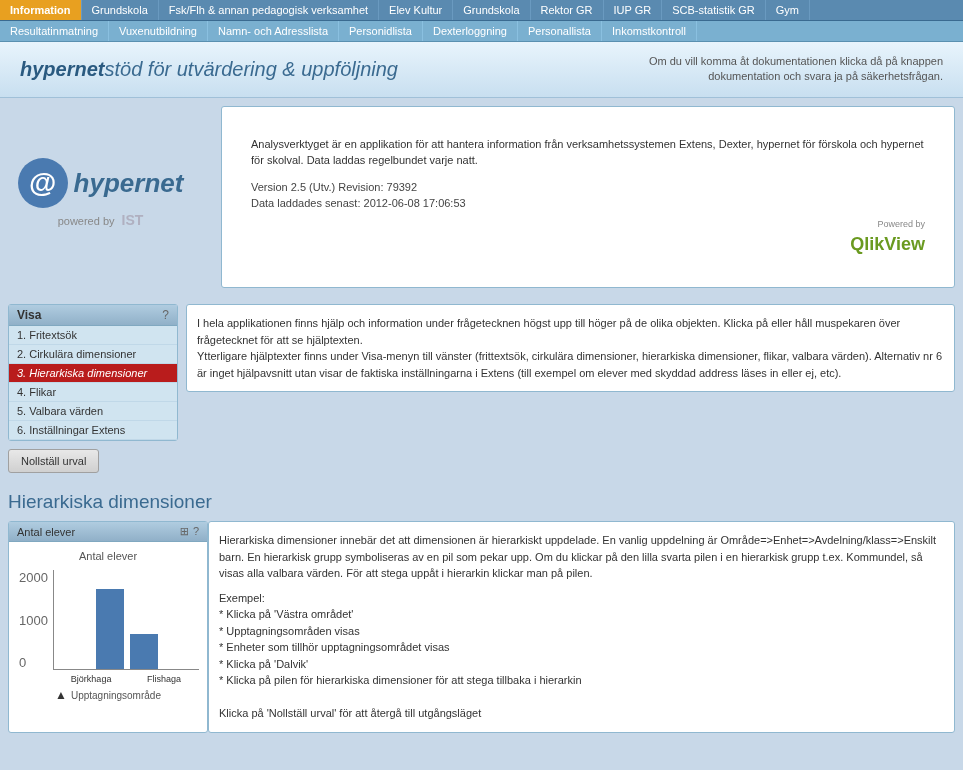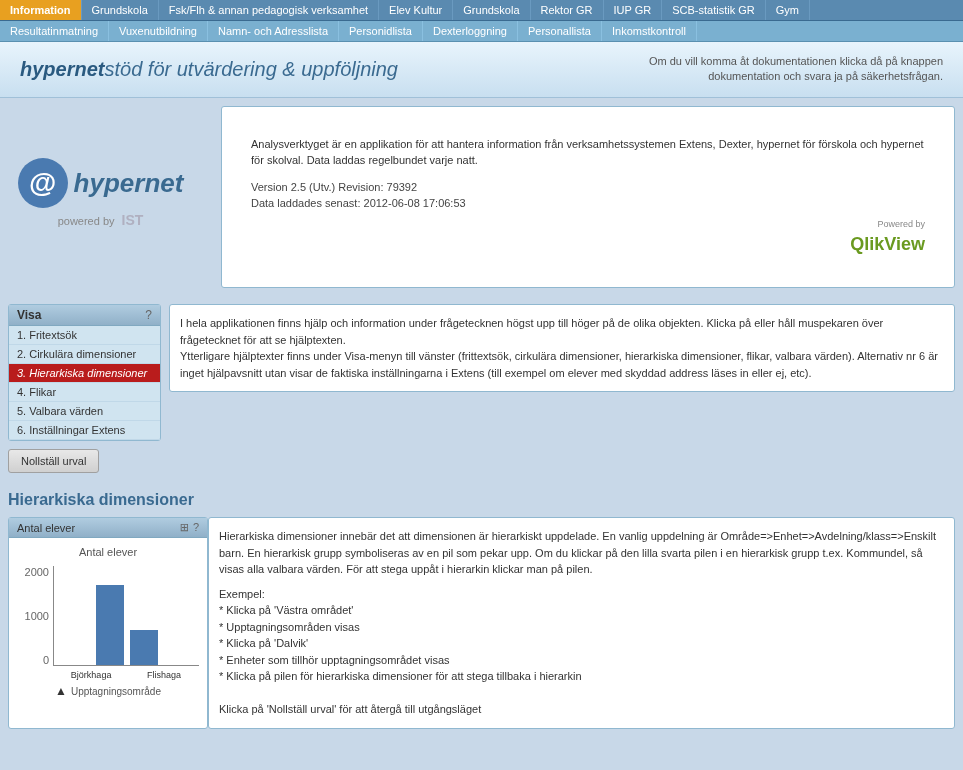--- a/index.html
+++ b/index.html
@@ -109,21 +109,21 @@
     .qlik-brand span { color: #6a9a20; }
 
     
     .two-col {
       display: flex;
       gap: 8px;
     }
 
     
     .left-sidebar {
-      width: 153px;
+      width: 170px;
       flex-shrink: 0;
     }
 
     
     .visa-panel {
       background: #d0e4f0;
       border: 1px solid #90b8d0;
       border-radius: 3px;
       margin-bottom: 8px;
     }
@@ -169,24 +169,24 @@
       border: 1px solid #90b8d0;
       border-radius: 3px;
       padding: 10px;
       font-size: 11px;
       color: #333;
       line-height: 1.5;
     }
 
     
     .section-title {
-      font-size: 16px;
+      font-size: 19px;
       color: #3a6a90;
       margin: 10px 0 8px 0;
-      font-weight: bold;
+      font-weight: normal;
     }
 
     .bottom-two-col {
       display: flex;
     }
 
     
     .chart-panel {
       width: 200px;
       flex-shrink: 0;
@@ -394,21 +394,21 @@
         <span class="chart-header-title">Antal elever</span>
         <div class="chart-icons">
           <span class="chart-icon">⊞</span>
           <span class="chart-icon">?</span>
         </div>
       </div>
       <div class="chart-body">
         <div class="chart-subtitle">Antal elever</div>
         <div style="display:flex; padding-left:36px;">
           <div style="position:relative; flex:1;">
-            <div style="position:absolute; left:-34px; top:0; height:100px; display:flex; flex-direction:column; justify-content:space-between; font-size:11px; color:#666; text-align:right; width:30px;">
+            <div style="position:absolute; left:-34px; top:0; height:100px; display:flex; flex-direction:column; justify-content:space-between; font-size:13px; color:#666; text-align:left; width:30px;">
               <span>2000</span>
               <span>1000</span>
               <span>0</span>
             </div>
             <div class="bar-chart">
               <div class="bar-group">
                 <div class="bar" style="height:80px;"></div>
                 <div class="bar" style="height:35px;"></div>
               </div>
             </div>
@@ -423,21 +423,21 @@
           <span>Upptagningsområde</span>
         </div>
       </div>
     </div>
 
     <div class="desc-box">
       <p style="margin-bottom:8px;">Hierarkiska dimensioner innebär det att dimensionen är hierarkiskt uppdelade. En vanlig uppdelning är Område=&gt;Enhet=&gt;Avdelning/klass=&gt;Enskilt barn. En hierarkisk grupp symboliseras av en pil som pekar upp. Om du klickar på den lilla svarta pilen i en hierarkisk grupp t.ex. Kommundel, så visas alla valbara värden. För att stega uppåt i hierarkin klickar man på pilen.</p>
       <p>Exempel:</p>
       <p>* Klicka på 'Västra området'</p>
       <p>* Upptagningsområden visas</p>
+      <p>* Enheter som tillhör upptagningsområdet visas</p>
       <p>* Klicka på 'Dalvik'</p>
-      <p>* Enheter som tillhör upptagningsområdet visas</p>
       <p>* Klicka på pilen för hierarkiska dimensioner för att stega tillbaka i hierarkin</p>
       <br>
       <p>Klicka på 'Nollställ urval' för att återgå till utgångsläget</p>
     </div>
   </div>
 
 </div>
 
 </body></html>

